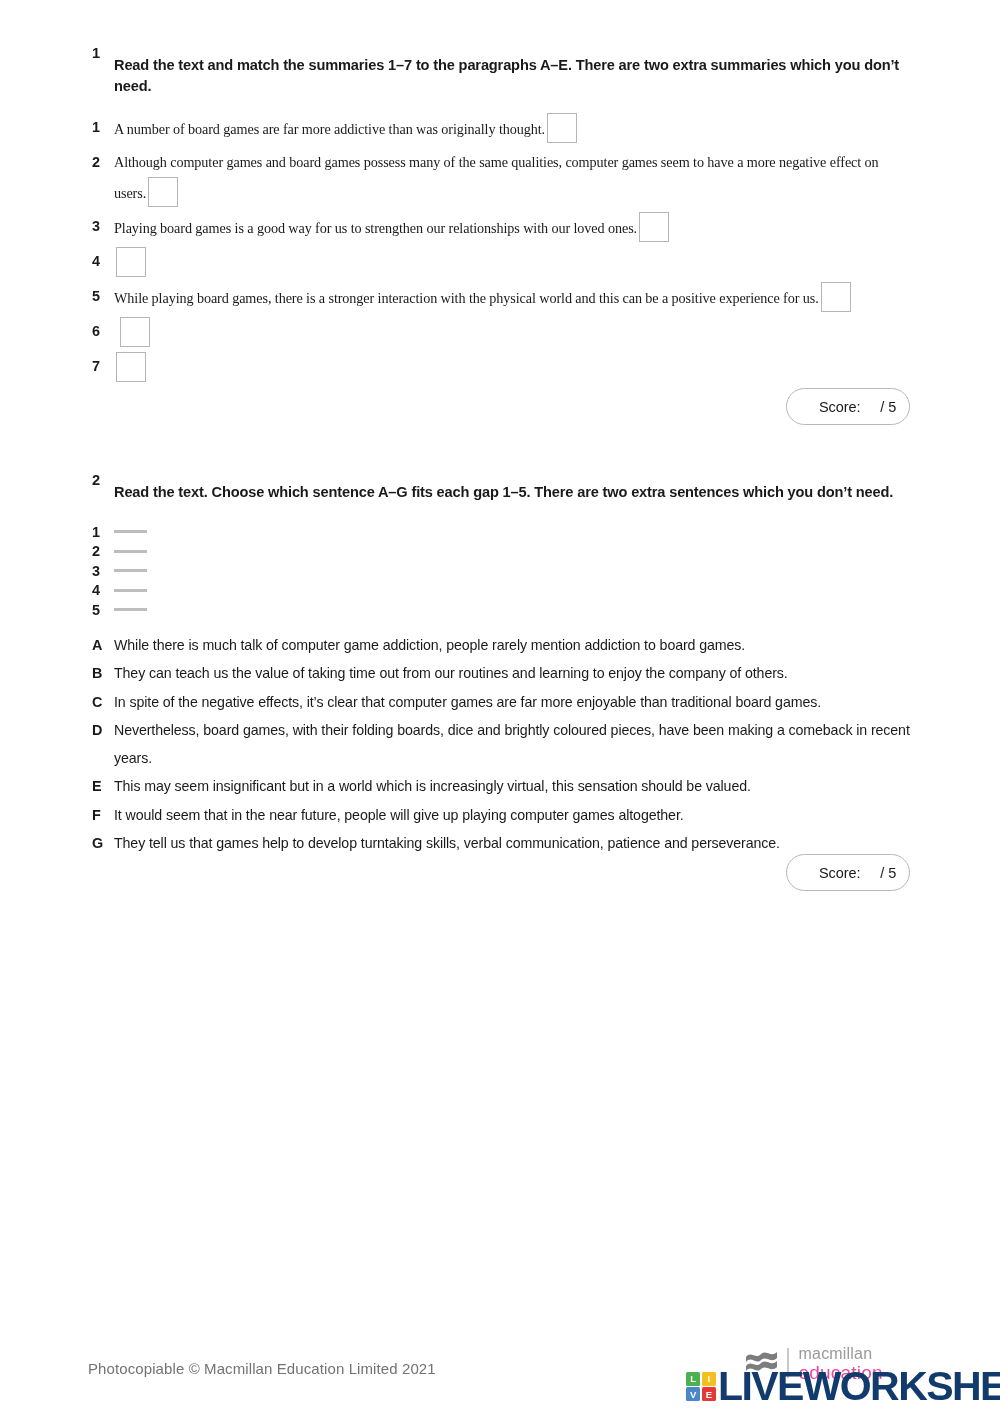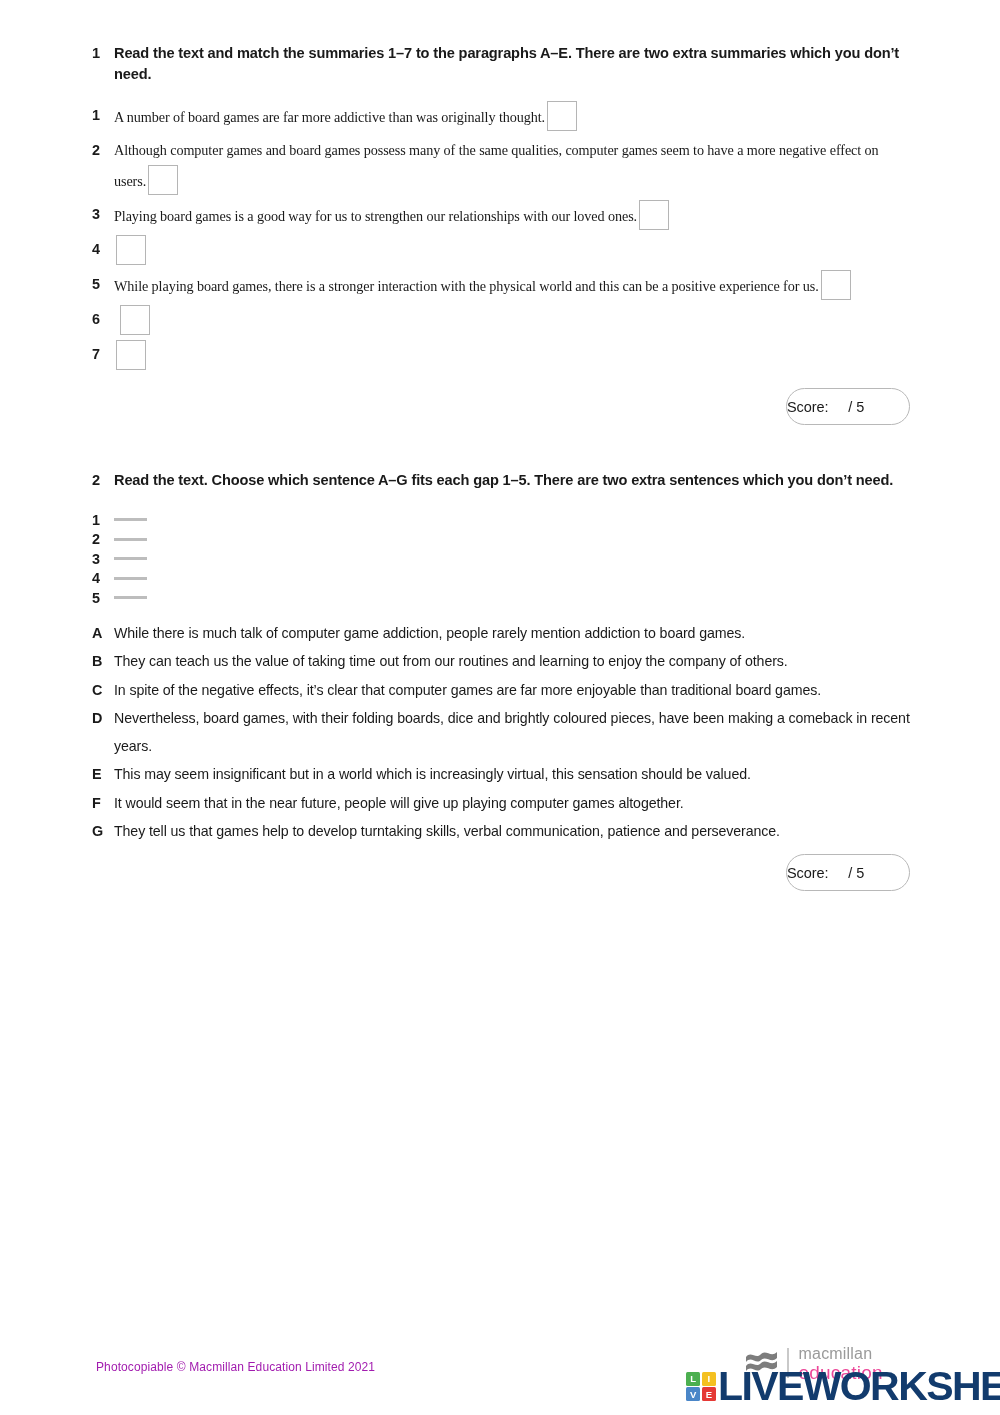--- a/index.html
+++ b/index.html
@@ -25,21 +25,21 @@
     font-weight: bold;
     font-size: 14.6px;
     line-height: 21px;
     letter-spacing: -0.15px;
   }
   .ex-head .ex-num {
     width: 22px; flex: 0 0 22px;
     text-align: left;
     font-weight: bold;
   }
-  .ex-head .ex-text { flex: 1 1 auto; }
+  .ex-head .ex-text { flex: 1 1 auto; margin-top: 12px; }
 
   
   .items { margin-top: 16px; }
   .item {
     display: flex;
     align-items: flex-start;
     font-size: 14.2px;
     line-height: 29px;
     letter-spacing: -0.1px;
     margin-bottom: 4px;
@@ -70,21 +70,21 @@
     position: absolute;
     width: 124px; height: 37px;
     border: 1.6px solid #b8b8b8;
     border-radius: 19px;
     background: #ffffff;
     display: flex;
     align-items: center;
     font-size: 14.5px;
     letter-spacing: -0.1px;
   }
-  .score-pill .score-label { margin-left: 0; }
+  .score-pill .score-label { margin-left: 32px; }
   .score-pill .score-value { margin-left: 20px; }
 
   
   .gaps { margin-top: 16px; }
   .gap-row {
     display: flex;
     align-items: center;
     height: 19.5px;
     font-size: 14.4px;
   }
@@ -108,23 +108,23 @@
   .opt .letter {
     width: 22px; flex: 0 0 22px;
     font-weight: bold;
     font-size: 14.4px;
   }
   .opt .otext { flex: 1 1 auto; }
 
   
   .footer-copy {
     position: absolute;
-    left: 96px; top: 1360px;
-    font-size: 12px;
-    color: #a21caf;
+    left: 88px; top: 1360px;
+    font-size: 15px;
+    color: #737373;
     letter-spacing: 0.1px;
   }
 
   .mac-logo {
     position: absolute;
     left: 745px; top: 1341px;
     display: flex;
     align-items: center;
     height: 44px;
   }

